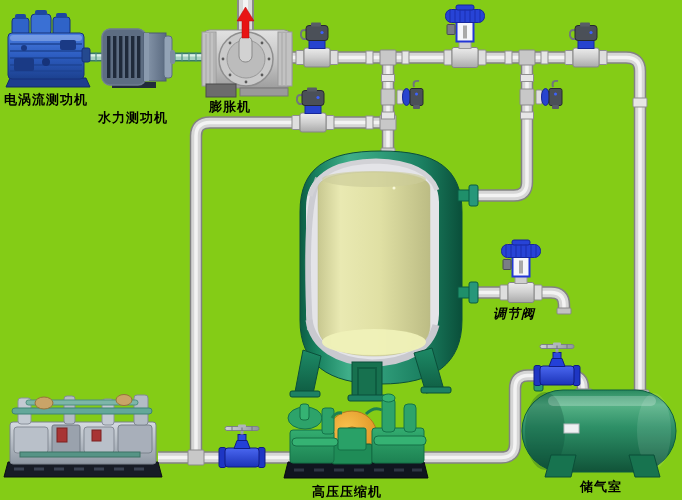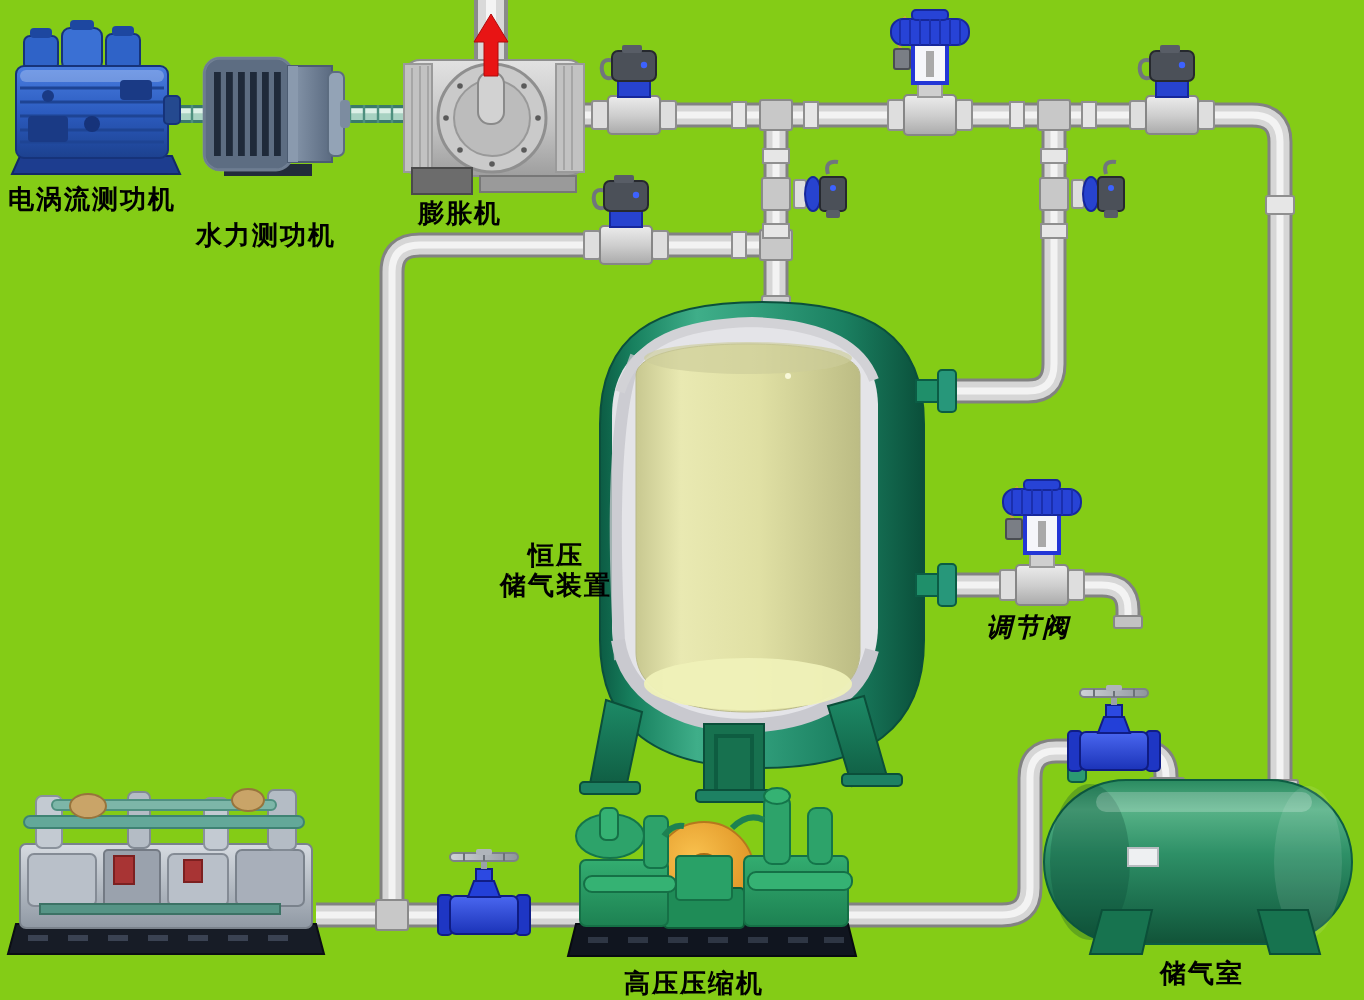--- a/index.html
+++ b/index.html
@@ -346,20 +346,16 @@
   <use href="#sidevalve" transform="translate(533,97)"></use>
   <use href="#ctrlvalve" transform="translate(465,57.5)"></use>
   <use href="#ctrlvalve" transform="translate(521,292.5)"></use>
   <use href="#globevalve" transform="translate(242,457.5)"></use>
   <use href="#globevalve" transform="translate(557,375.5)"></use>
 </svg>
 
 <div class="lbl" style="left:0px;top:92px;width:92px;">电涡流测功机</div>
 <div class="lbl" style="left:92px;top:110px;width:82px;">水力测功机</div>
 <div class="lbl" style="left:204px;top:99px;width:52px;">膨胀机</div>
-<div class="lbl" style="left:236px;top:270px;width:84px;">
-  <div>恒压</div>
-  <div>储气装置</div>
-</div>
 <div class="lbl" style="left:488px;top:306px;width:52px;font-style:italic;">调节阀</div>
 <div class="lbl" style="left:574px;top:479px;width:54px;">储气室</div>
 <div class="lbl" style="left:304px;top:484px;width:86px;">高压压缩机</div>
 </div>
 
 </body></html>

